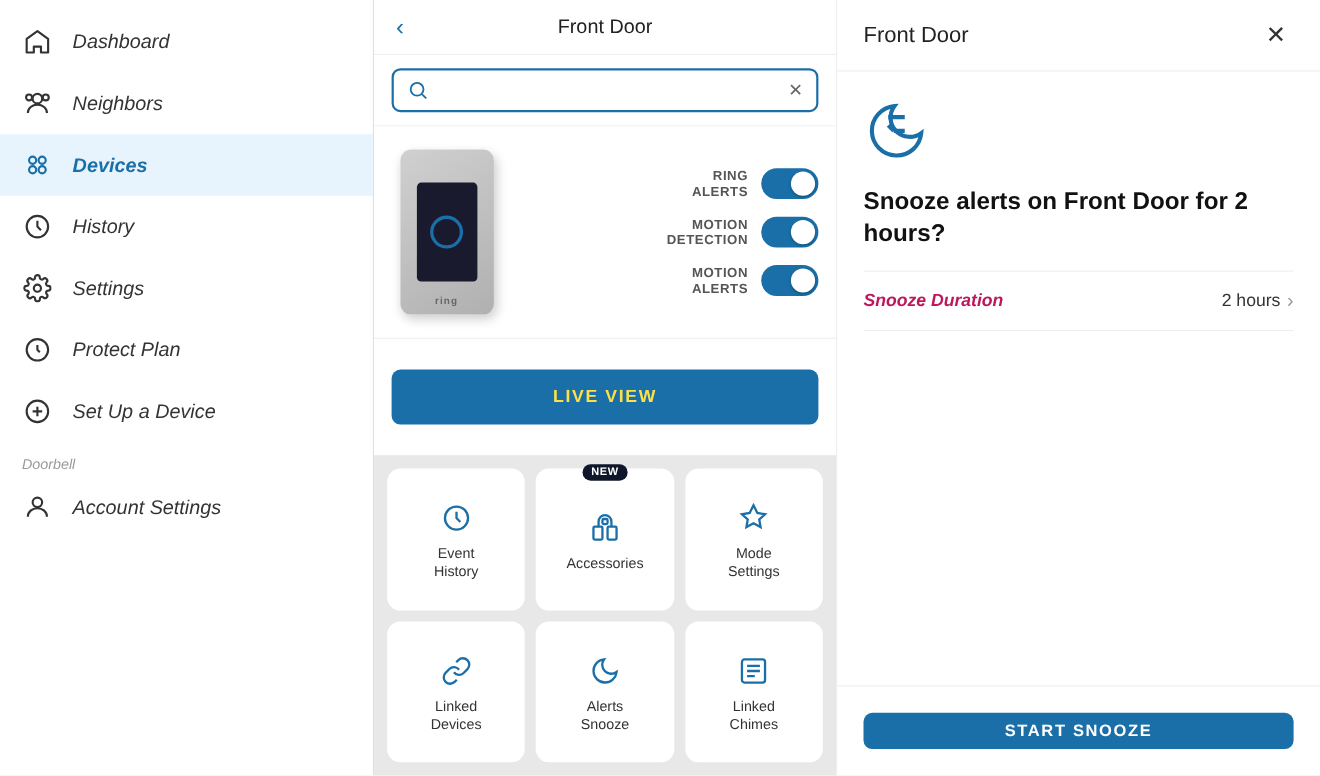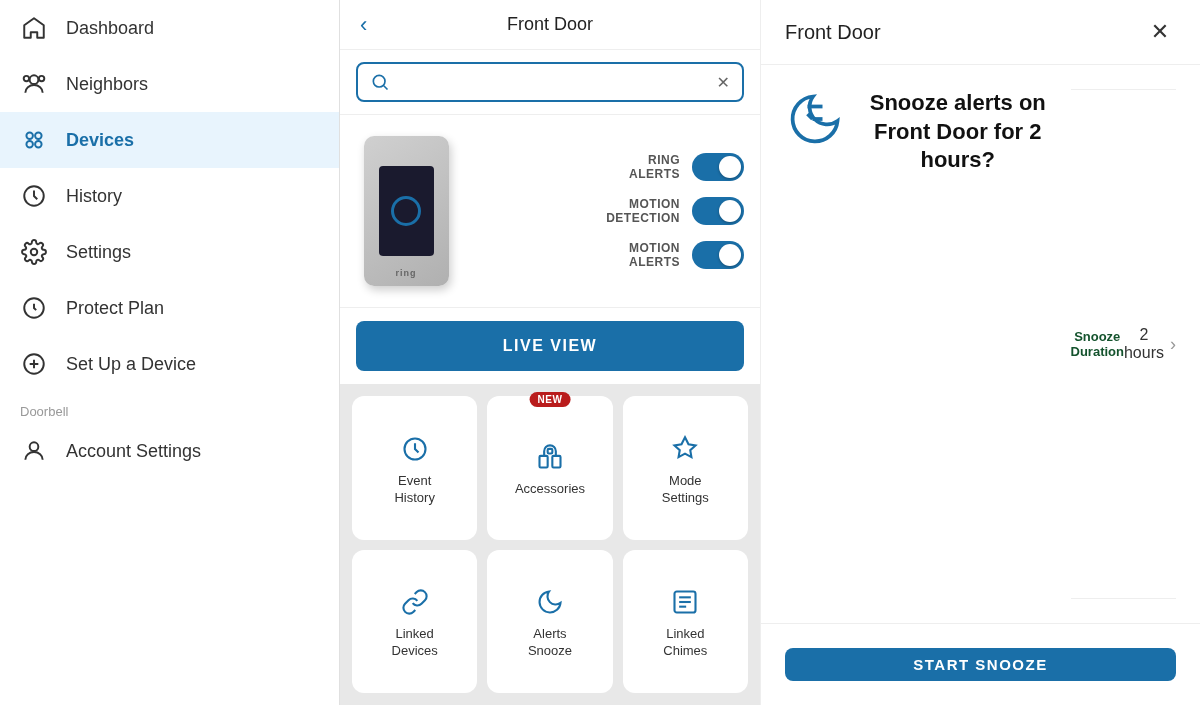--- a/index.html
+++ b/index.html
@@ -16,21 +16,22 @@
     .sidebar {
       width: 340px;
       background: #fff;
       border-right: 1px solid #e0e0e0;
       display: flex;
       flex-direction: column;
       flex-shrink: 0;
     }
     .sidebar-nav {
       flex: 1;
-      padding: 0 0;
+      padding: 10px 0;
+      font-style: italic;
     }
     .sidebar-item {
       display: flex;
       align-items: center;
       padding: 14px 20px;
       cursor: pointer;
       gap: 18px;
       font-size: 18px;
       color: #333;
       font-weight: 400;
@@ -218,23 +219,23 @@
       width: 22px;
       height: 22px;
       background: #fff;
       border-radius: 50%;
       top: 3px;
       right: 3px;
       box-shadow: 0 1px 3px rgba(0,0,0,0.3);
     }
 
     .live-view-btn {
-      margin: 13px 16px;
+      margin: 28px 16px;
       background: #1a6fa8;
-      color: #ffffff;
+      color: #fde047;
       border: none;
       border-radius: 8px;
       padding: 16px;
       font-size: 16px;
       font-weight: 700;
       letter-spacing: 1.5px;
       cursor: pointer;
       width: calc(100% - 32px);
     }
 
@@ -278,21 +279,21 @@
       color: #333;
       text-align: center;
       font-weight: 400;
       line-height: 1.3;
     }
     .new-badge {
       position: absolute;
       top: -4px;
       left: 50%;
       transform: translateX(-50%);
-      background: #b91c1c;
+      background: #0f172a;
       color: #fff;
       font-size: 10px;
       font-weight: 700;
       padding: 2px 8px;
       border-radius: 10px;
       letter-spacing: 0.5px;
     }
 
     
     .right-panel {
@@ -323,23 +324,22 @@
       display: flex;
       align-items: center;
       justify-content: center;
       width: 32px;
       height: 32px;
     }
     .right-panel-content {
       flex: 1;
       padding: 24px;
       display: flex;
-      flex-direction: row;
+      flex-direction: column;
       gap: 20px;
-      text-align: center;
     }
     .snooze-icon {
       width: 60px;
       height: 60px;
       color: #1a6fa8;
     }
     .snooze-heading {
       font-size: 22px;
       font-weight: 700;
       color: #111;
@@ -353,23 +353,24 @@
     .snooze-duration-row {
       display: flex;
       align-items: center;
       justify-content: space-between;
       padding: 16px 0;
       border-top: 1px solid #eee;
       border-bottom: 1px solid #eee;
       cursor: pointer;
     }
     .snooze-duration-label {
-      font-size: 13px;
+      font-size: 16px;
       font-weight: 600;
-      color: #14532d;
+      color: #be185d;
+      font-style: italic;
     }
     .snooze-duration-value {
       display: flex;
       align-items: center;
       gap: 6px;
       font-size: 16px;
       color: #333;
     }
     .chevron-right {
       color: #999;

